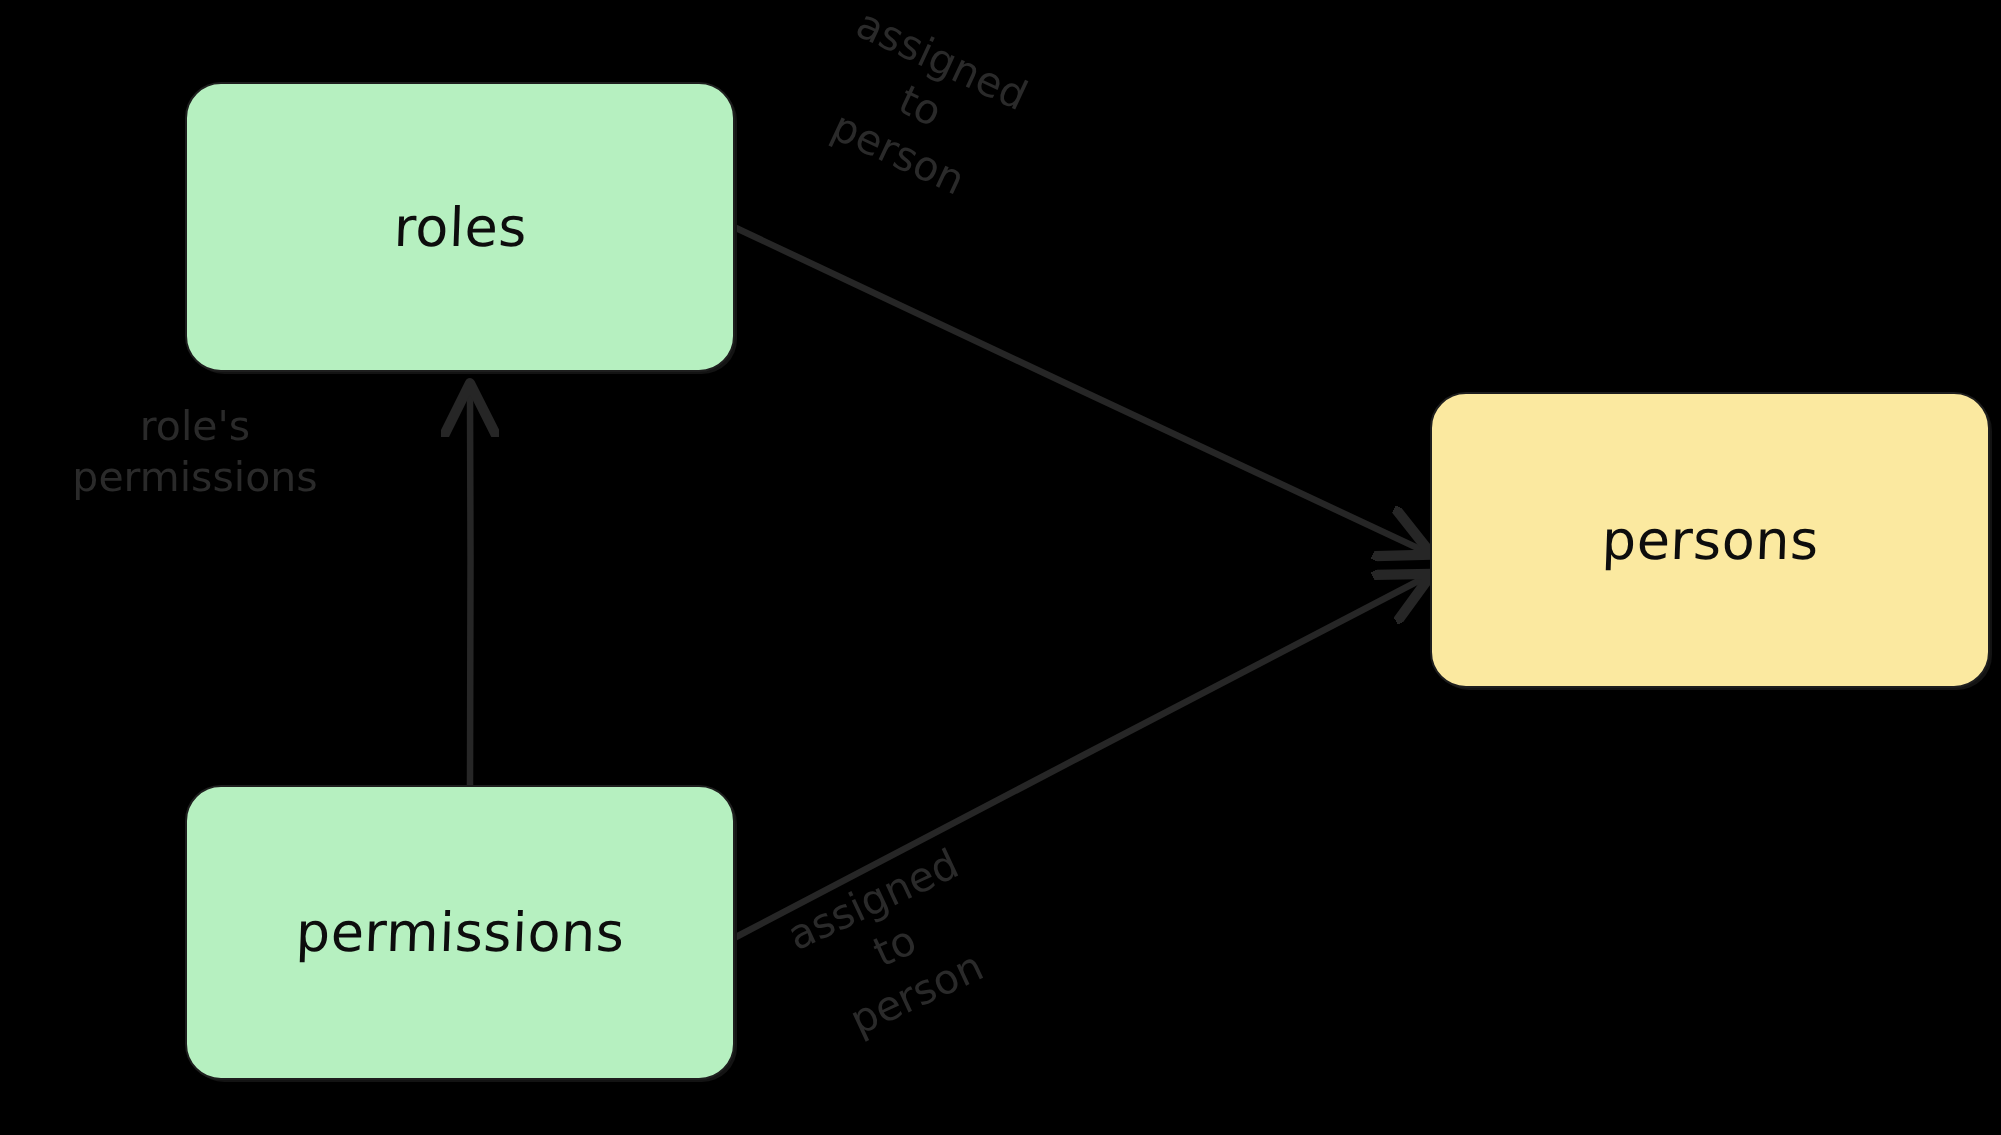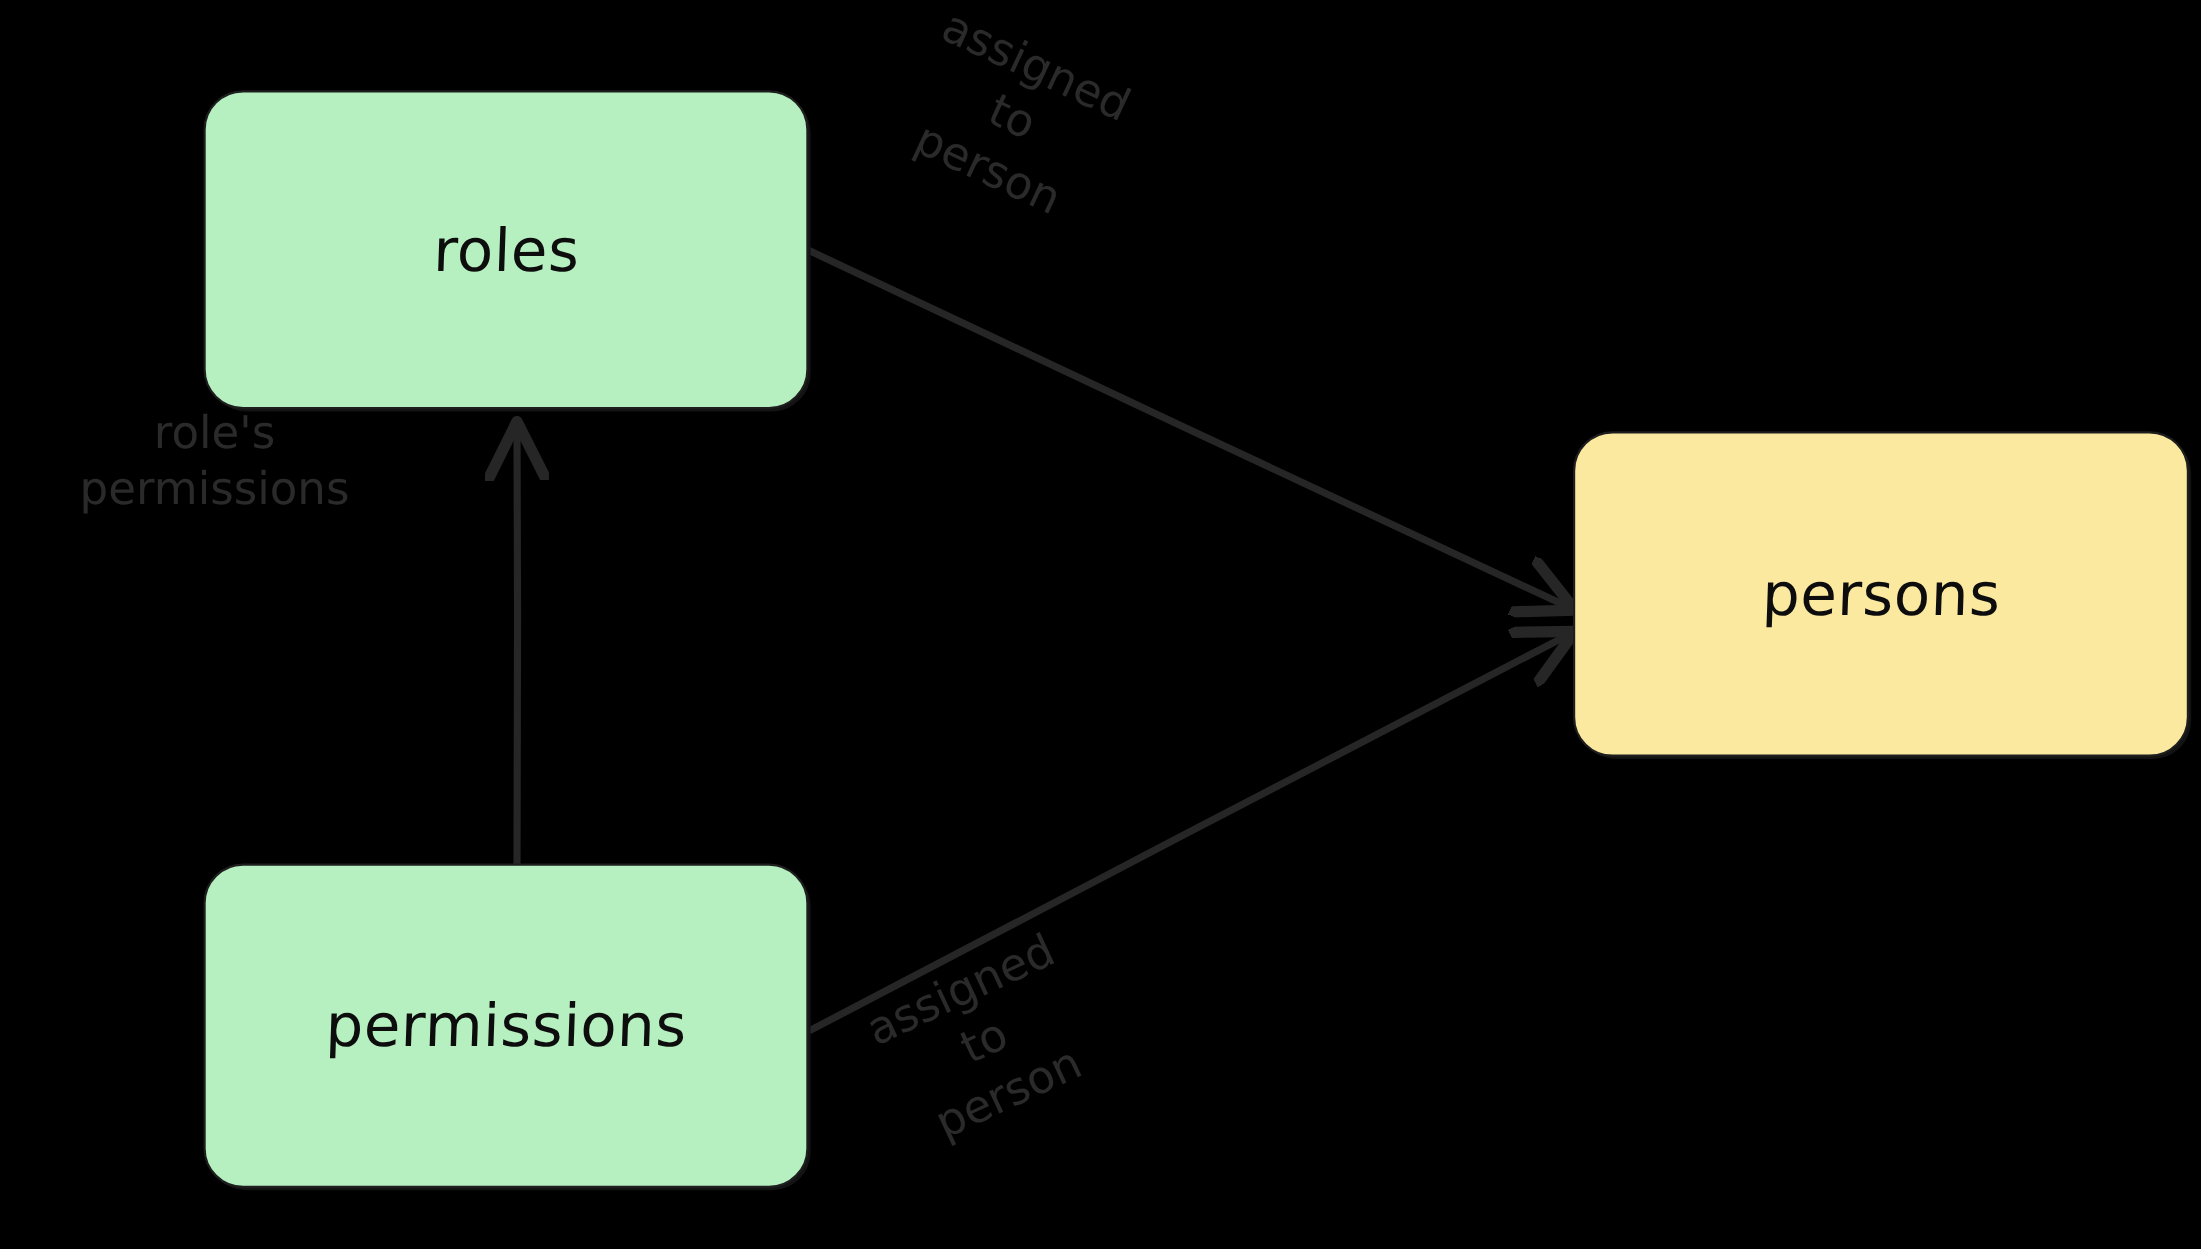--- a/index.html
+++ b/index.html
@@ -64,21 +64,21 @@
     font-size: 41px;
     line-height: 1.25;
     color: #2a2a2a;
     text-align: center;
     white-space: pre-line;
     pointer-events: none;
     transform-origin: 50% 50%;
   }
   #label-roles-permissions {
     left: 30px;
-    top: 368px;
+    top: 401px;
     width: 330px;
   }
   #label-roles-persons {
     left: 770px;
     top: 30px;
     width: 300px;
     transform: rotate(25deg);
   }
   #label-permissions-persons {
     left: 745px;

